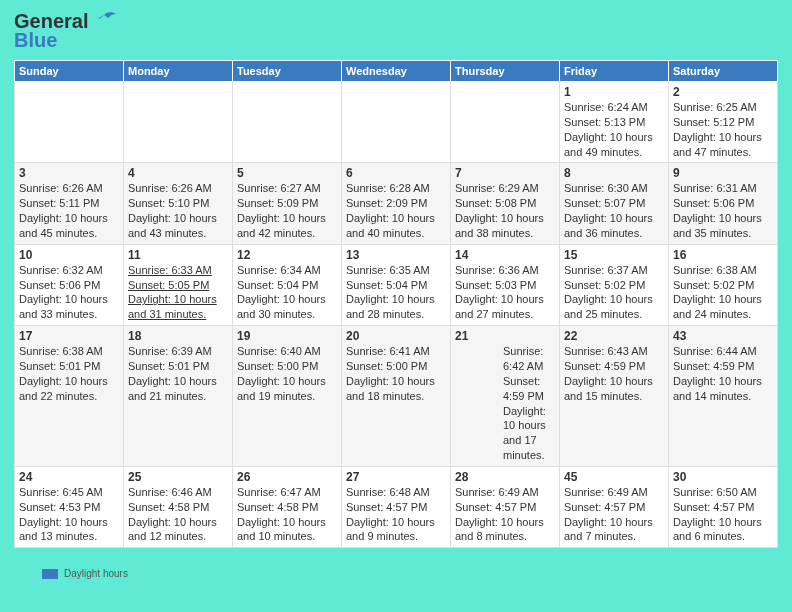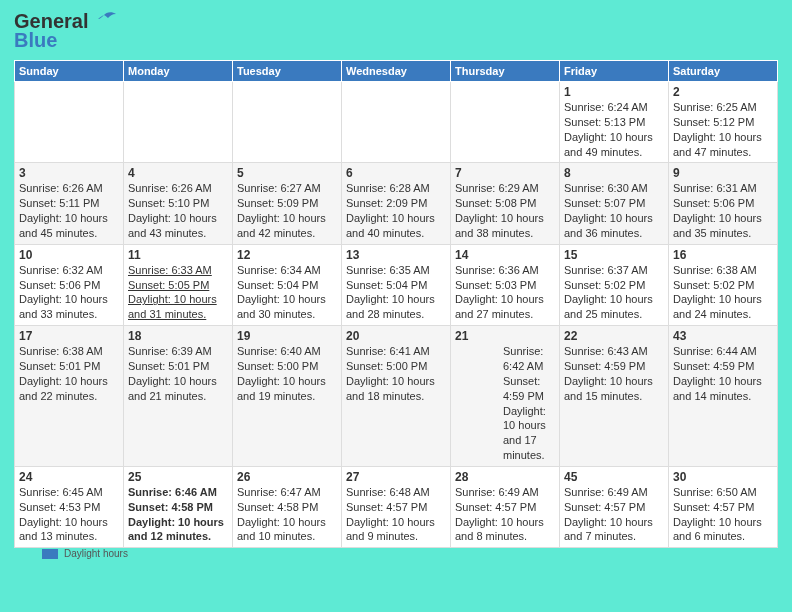--- a/index.html
+++ b/index.html
@@ -84,21 +84,21 @@
     .empty {
       background: #fff !important;
     }
     .legend-box {
       width: 16px;
       height: 10px;
       background: #3a7abf;
       display: inline-block;
     }
     .footer {
-      margin-top: 0;
+      margin-top: 20px;
       display: flex;
       align-items: flex-end;
       gap: 6px;
       font-size: 10px;
       color: #555;
       padding-left: 28px;
     }
   </style>
 </head>
 <body>
@@ -311,21 +311,21 @@
         <tr>
           <td>
             <span class="day-num">24</span>
             <div class="day-info" style="white-space: pre-line;">Sunrise: 6:45 AM
 Sunset: 4:53 PM
 Daylight: 10 hours
 and 13 minutes.</div>
           </td>
           <td>
             <span class="day-num">25</span>
-            <div class="day-info" style="white-space: pre-line; font-weight: bold;">Sunrise: 6:46 AM
+            <div class="day-info" style="white-space: pre-line;">Sunrise: 6:46 AM
 Sunset: 4:58 PM
 Daylight: 10 hours
 and 12 minutes.</div>
           </td>
           <td>
             <span class="day-num">26</span>
             <div class="day-info" style="white-space: pre-line;">Sunrise: 6:47 AM
 Sunset: 4:58 PM
 Daylight: 10 hours
 and 10 minutes.</div>

